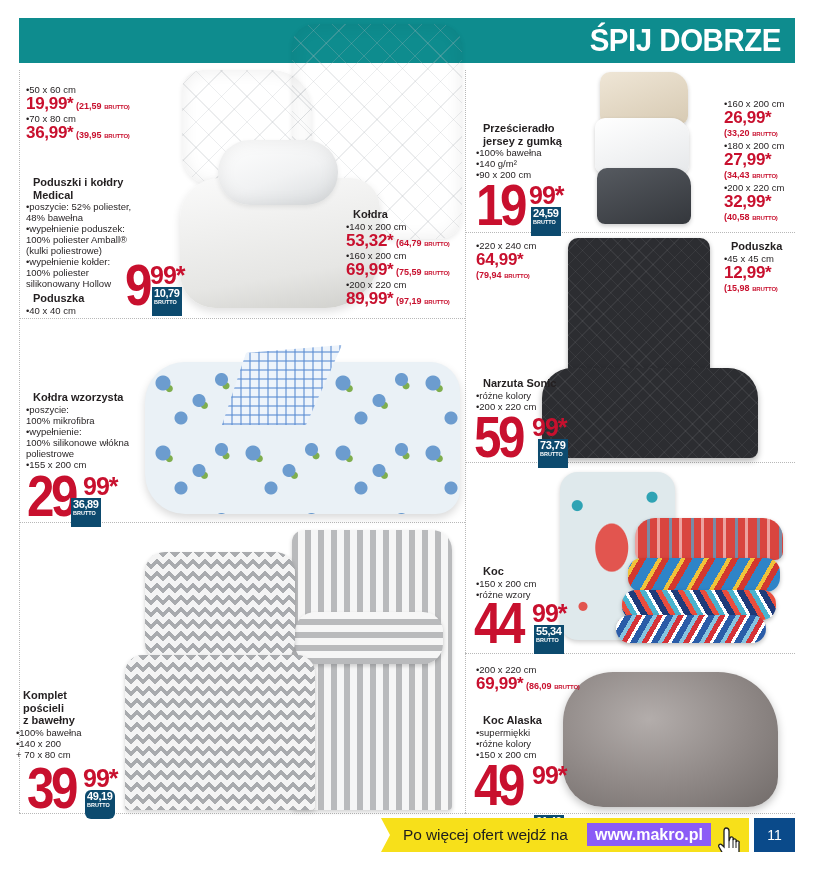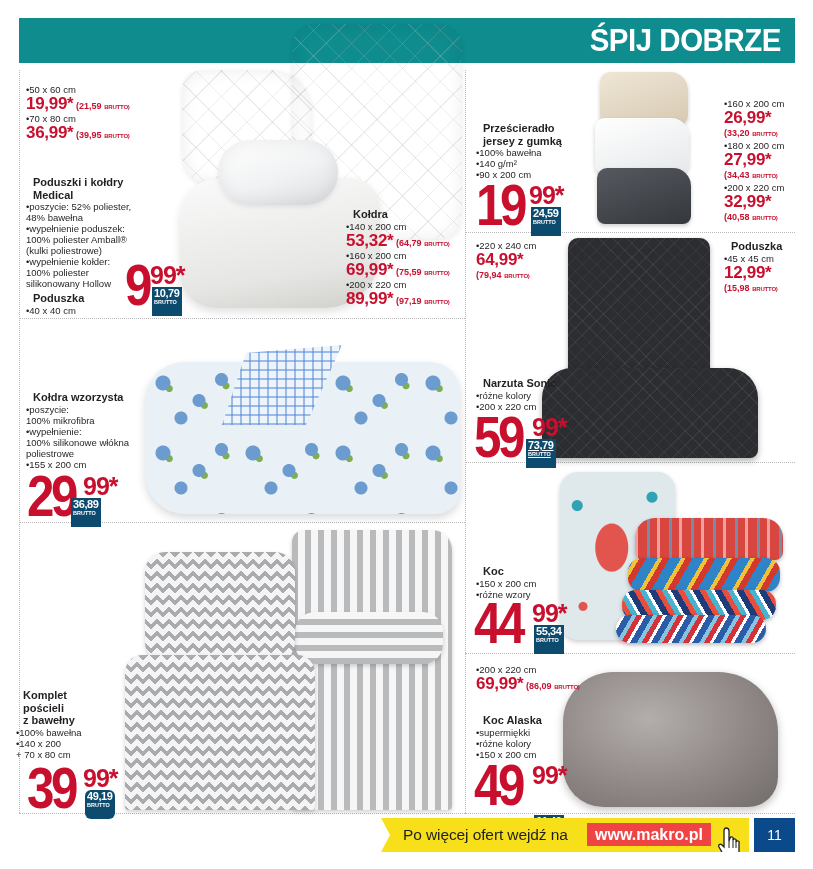--- a/index.html
+++ b/index.html
@@ -66,21 +66,21 @@
   .blanket-zig2 { background: repeating-linear-gradient(60deg,#1f3b7a 0 6px,#e94d3d 6px 11px,#49b3cf 11px 16px,#ffffff 16px 19px); }
   .blanket-zig3 { background: repeating-linear-gradient(120deg,#d43238 0 5px,#ffffff 5px 8px,#2a5ca8 8px 14px,#86c4e0 14px 18px); }
 
   .fur { background: radial-gradient(ellipse at 40% 35%, #b3adab 0%, #8f8886 55%, #716b69 100%); }
 
   .jersey { position: absolute; border-radius: 10px 18px 8px 8px; box-shadow: 0 2px 4px rgba(0,0,0,0.2); }
 
   
   .footer-banner { position: absolute; left: 381px; top: 818px; width: 368px; height: 34px; background: #f7e01a; clip-path: polygon(0 0, 100% 0, 100% 100%, 0 100%, 9px 50%); }
   .footer-text { position: absolute; left: 22px; top: 8px; font-size: 15.5px; color: #1e1e1e; letter-spacing: -0.1px; }
-  .footer-url { position: absolute; left: 206px; top: 5px; height: 23px; padding: 0 8px; background: #ef4444; color: #fff; font-weight: bold; font-size: 16px; line-height: 23px; }
+  .footer-url { position: absolute; left: 206px; top: 5px; height: 23px; padding: 0 8px; background: #8b5cf6; color: #fff; font-weight: bold; font-size: 16px; line-height: 23px; }
   .hand-icon { position: absolute; left: 336px; top: 8px; width: 30px; height: 36px; }
   .page-num { position: absolute; left: 754px; top: 818px; width: 41px; height: 34px; background: #0a4a8a; color: #fff; font-size: 14px; line-height: 34px; text-align: center; }
 </style>
 </head>
 <body>
 
 <div class="header-bar">
   <div class="header-title">ŚPIJ DOBRZE</div>
 </div>
 
@@ -188,21 +188,21 @@
 </div>
 
 <div class="txt" style="left:476px; top:377px; width:90px;">
   <div class="title">Narzuta Sonic</div>
   <div class="bul">różne kolory</div>
   <div class="bul">200 x 220 cm</div>
 </div>
 <div class="bigprice" style="left:474px; top:417px; width:100px;">
   <span class="main">59</span>
   <span class="cents" style="left:58px; top:-2px;">99*</span>
-  <span class="box" style="left:52px; top:22px;text-decoration:underline;"><span>73,79</span><span class="b">BRUTTO</span></span>
+  <span class="box" style="left:64px; top:22px;"><span>73,79</span><span class="b">BRUTTO</span></span>
 </div>
 
 <div class="art" style="left:0;top:0;width:0;height:0;">
   <div class="floral" style="position:absolute; left:145px; top:362px; width:315px; height:152px; border-radius:40px 30px 24px 40px; box-shadow:0 4px 8px rgba(0,0,0,0.15);"></div>
   <div class="plaid" style="position:absolute; left:222px; top:345px; width:120px; height:80px; clip-path:polygon(0 100%,20% 10%,100% 0,70% 100%);"></div>
 </div>
 
 <div class="txt" style="left:26px; top:391px; width:130px;">
   <div class="title">Kołdra wzorzysta</div>
   <div class="bul">poszycie:</div>

